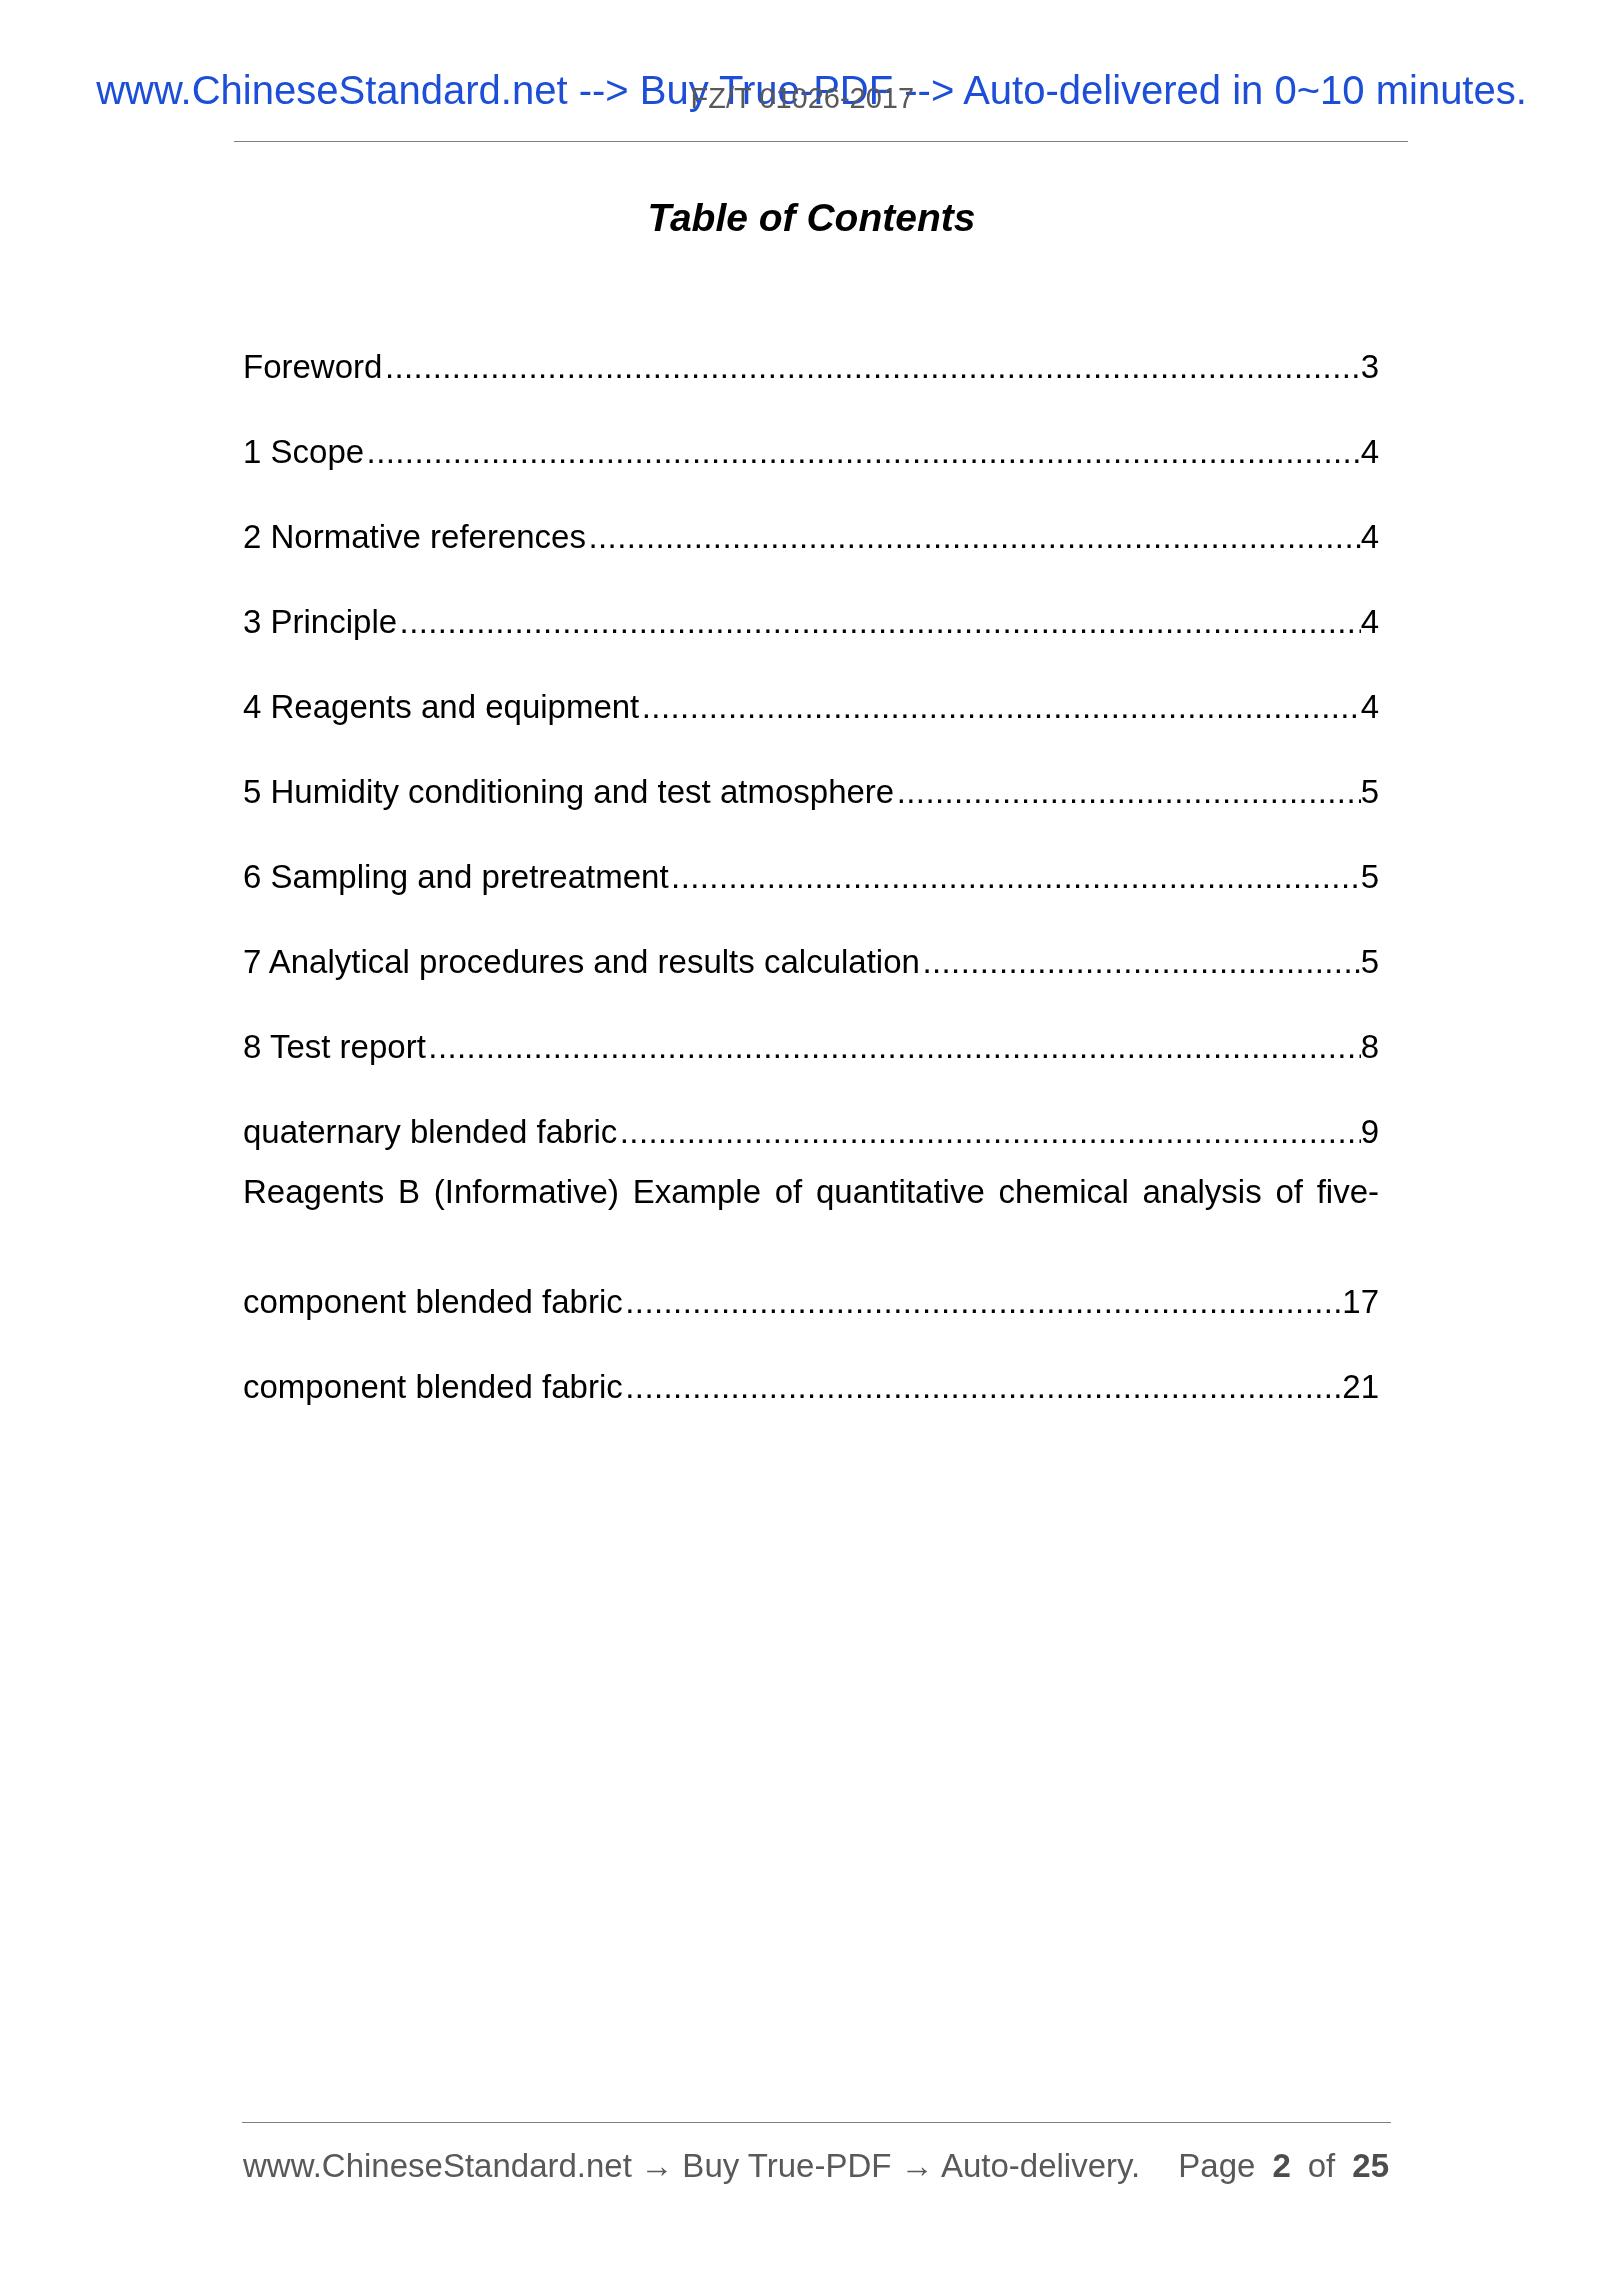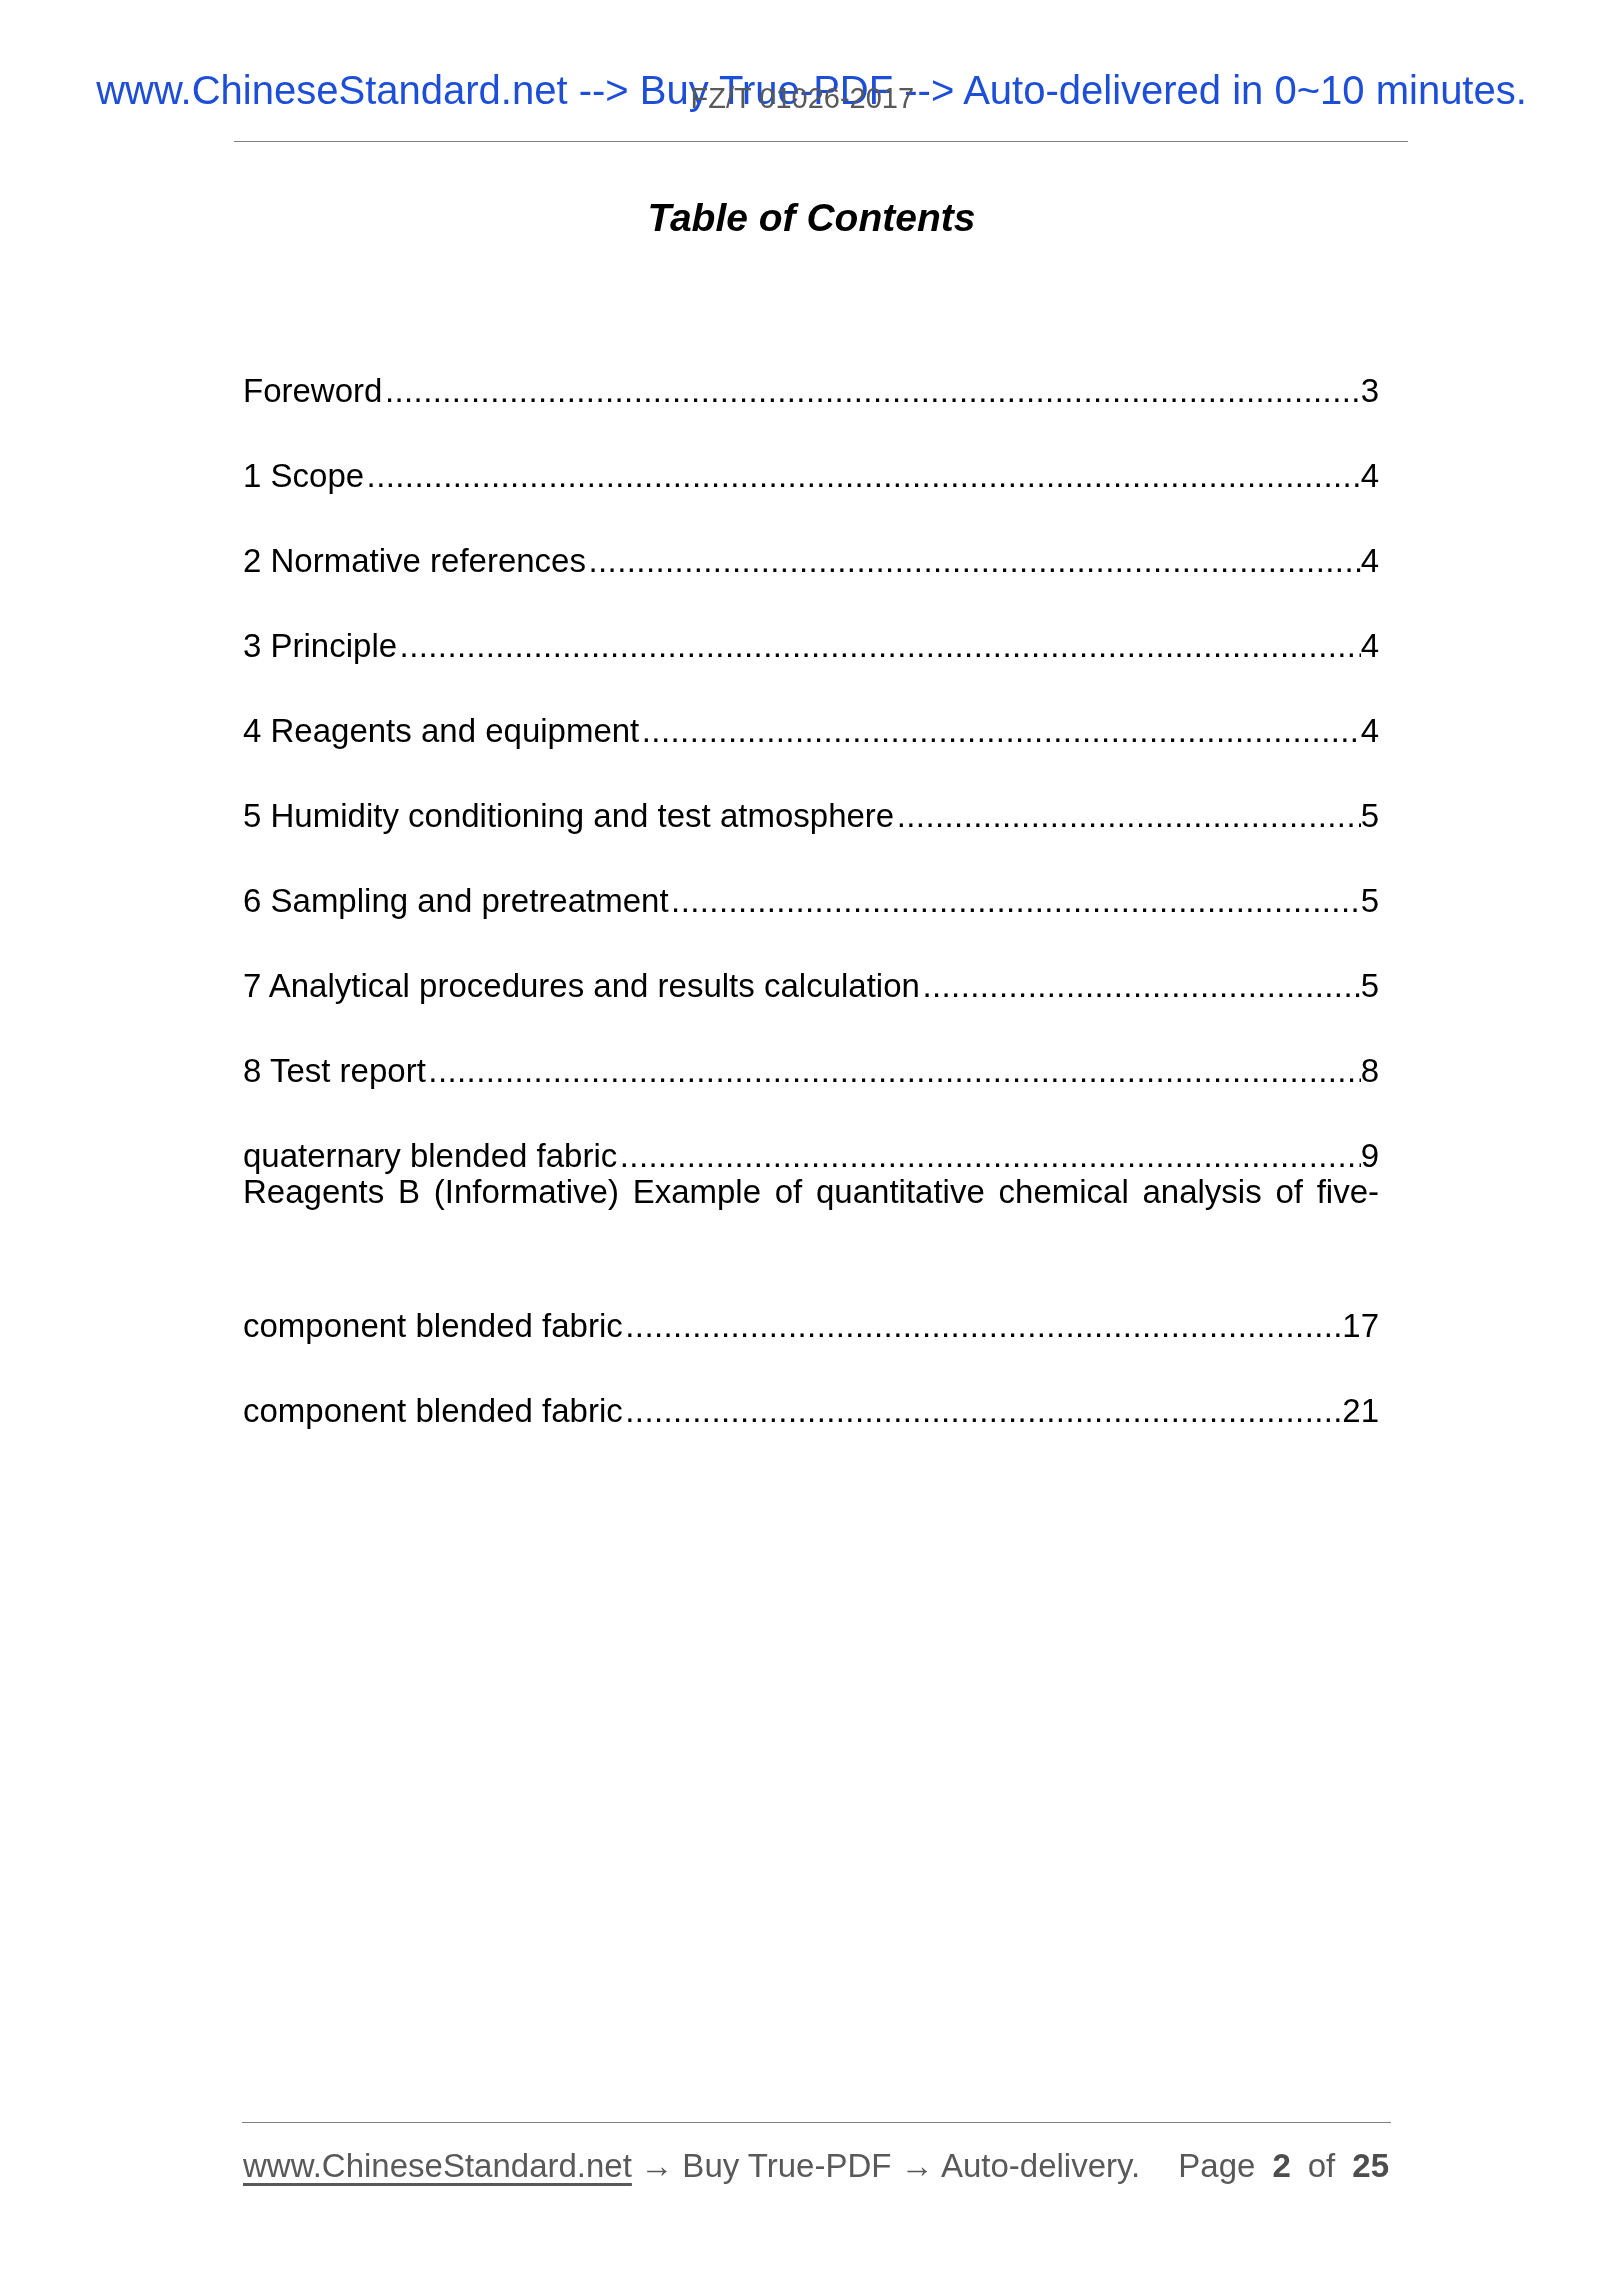--- a/index.html
+++ b/index.html
@@ -66,21 +66,21 @@
     top: 324px;
     left: 243px;
     width: 1136px;
     color: #000000;
   }
   .toc-row {
     height: 85px;
     font-size: 33px;
     line-height: 36px;
     display: flex;
-    align-items: flex-end;
+    align-items: center;
   }
   .toc-row .label { white-space: nowrap; flex: 0 0 auto; }
   .toc-row .dots {
     flex: 1 1 auto;
     overflow: hidden;
     white-space: nowrap;
     margin-left: 2.5px;
     letter-spacing: 0.4px;
   }
   .toc-row .page { white-space: nowrap; flex: 0 0 auto; }
@@ -99,21 +99,20 @@
     display: flex;
     justify-content: space-between;
     align-items: baseline;
     font-size: 33px;
     line-height: 1.1;
     color: #595959;
     white-space: nowrap;
   }
   .footer-left { display: inline-block; }
   .footer-site {
-    text-decoration: underline;
     text-decoration-thickness: 2.5px;
     text-underline-offset: 5.8px;
     cursor: pointer;
   }
   .footer-rest { margin-left: 8.3px; }
   .footer-right { display: inline-flex; column-gap: 17px; }
   .footer-right .num { font-weight: bold; color: #4d4d4d; }
 </style>
 </head>
 <body>

